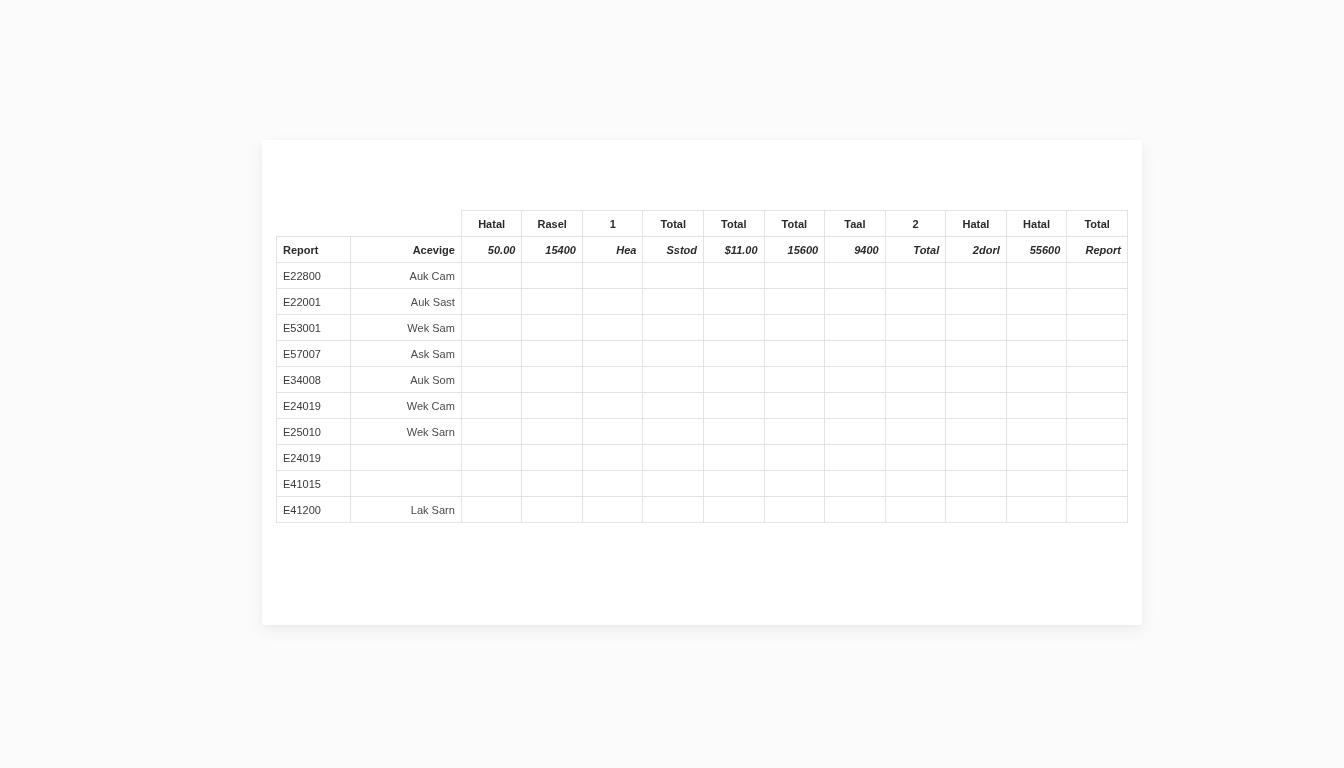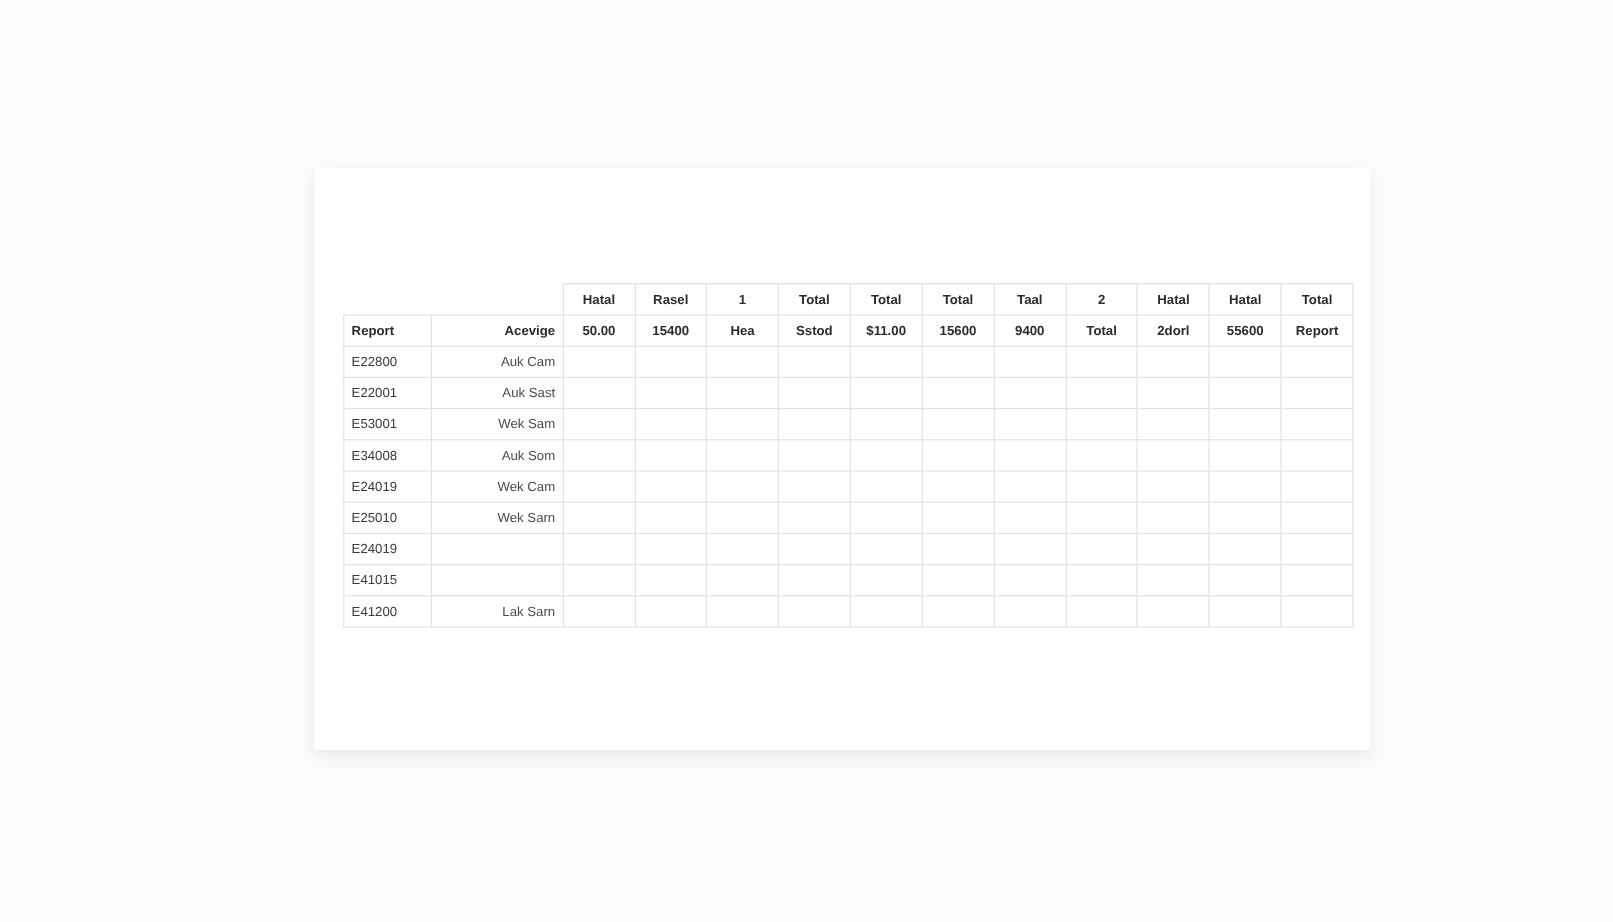--- a/index.html
+++ b/index.html
@@ -24,24 +24,23 @@
     left: 262px;
     top: 140px;
     width: 880px;
     height: 485px;
     background: #ffffff;
     box-shadow: 0 6px 18px rgba(0,0,0,0.05), 0 2px 6px rgba(0,0,0,0.03);
     border-radius: 2px;
   }
   .table-wrap {
     position: absolute;
-    left: 24px;
+    left: 14px;
     top: 70px;
     right: 14px;
-    margin-top: 26px;
   }
   table {
     border-collapse: collapse;
     width: 100%;
     table-layout: fixed;
   }
   col.col0 { width: 70px; }
   col.col1 { width: 104px; }
   col.colN { width: 57px; }
   th, td {
@@ -78,21 +77,22 @@
   }
   tbody td.name {
     color: #4a4a4a;
     text-align: right;
   }
   tbody tr.subhead td {
     font-weight: 700;
     color: #2b2b2b;
   }
   tbody tr.subhead td:nth-child(n+3) {
-    text-align: center;
+    text-align: right;
+    font-style: italic;
   }
   .num {
     text-align: center;
   }
 </style>
 </head>
 <body>
 
 <div class="canvas">
   <div class="card">
@@ -185,20 +185,35 @@
               <td class="num"></td>
               <td class="num"></td>
               <td class="num"></td>
               <td class="num"></td>
               <td class="num"></td>
               <td class="num"></td>
               <td class="num"></td>
               <td class="num"></td>
             </tr>
             <tr>
+              <td class="code">E57007</td>
+              <td class="name">Ask Sam</td>
+              <td class="num"></td>
+              <td class="num"></td>
+              <td class="num"></td>
+              <td class="num"></td>
+              <td class="num"></td>
+              <td class="num"></td>
+              <td class="num"></td>
+              <td class="num"></td>
+              <td class="num"></td>
+              <td class="num"></td>
+              <td class="num"></td>
+            </tr>
+            <tr>
               <td class="code">E34008</td>
               <td class="name">Auk Som</td>
               <td class="num"></td>
               <td class="num"></td>
               <td class="num"></td>
               <td class="num"></td>
               <td class="num"></td>
               <td class="num"></td>
               <td class="num"></td>
               <td class="num"></td>

